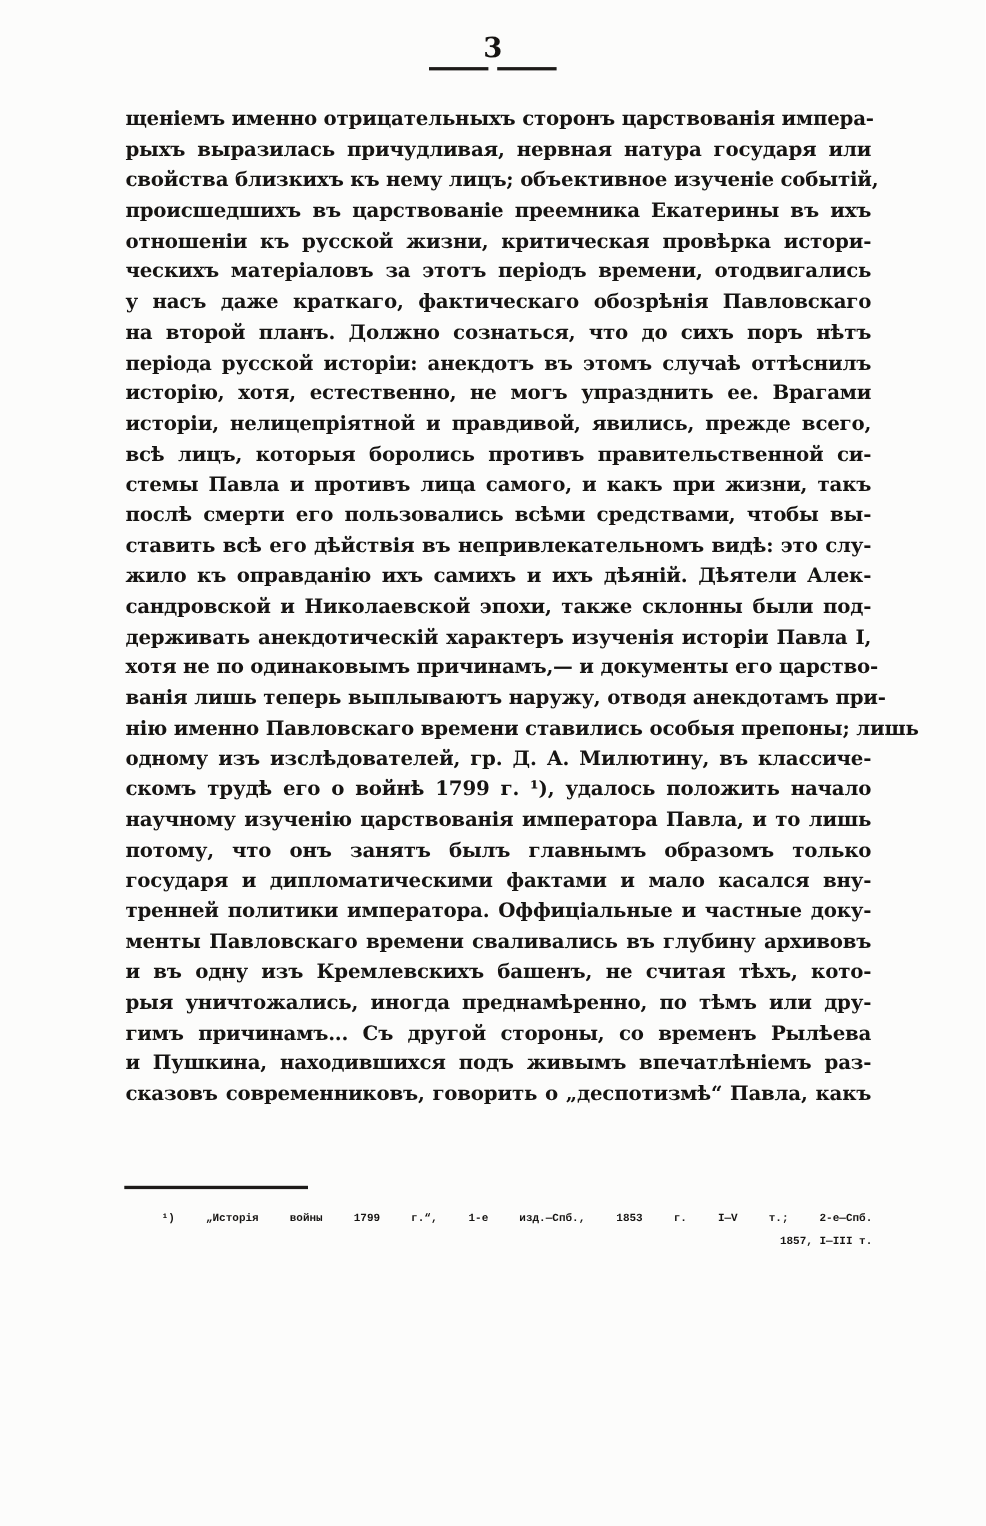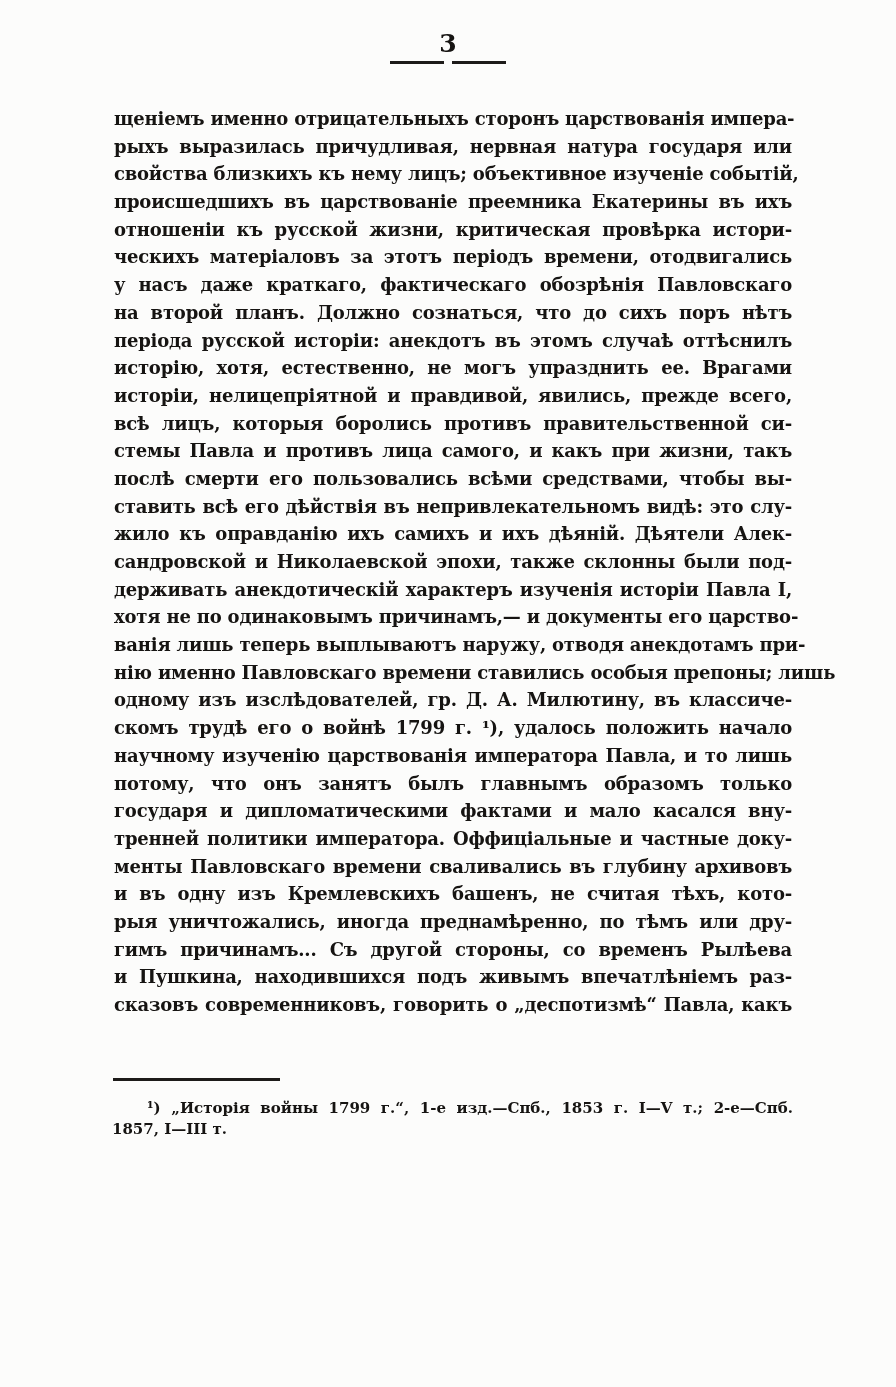--- a/index.html
+++ b/index.html
@@ -40,21 +40,21 @@
     gap: 8px;
   }
   .header-rule {
     width: 54px;
     height: 3px;
     background: #1d1b19;
   }
   .body-text {
     position: absolute;
     left: 114px;
-    top: 105px;
+    top: 95px;
     width: 678px;
   }
   .bline {
     font-size: 18px;
     line-height: 27.7px;
     height: 27.7px;
     letter-spacing: -0.2px;
     text-align: justify;
     text-align-last: justify;
     white-space: nowrap;
@@ -66,31 +66,33 @@
     top: 1078px;
     width: 167px;
     height: 3px;
     background: #1d1b19;
   }
   .footnote {
     position: absolute;
     left: 112px;
     top: 1098px;
     width: 681px;
-    font-size: 15px;
+    font-size: 10px;
     line-height: 21px;
+    font-family: Liberation Mono, monospace;
   }
   .fn-first {
     text-indent: 35px;
     text-align: justify;
     text-align-last: justify;
     white-space: nowrap;
   }
   .fn-rest {
-    text-align: left;
+    text-align: right;
+    margin-left: 28px;
   }
 </style>
 </head>
 <body>
 
 <div class="page">
 
   <div class="page-header">
     <span class="page-number">3</span>
   </div>

